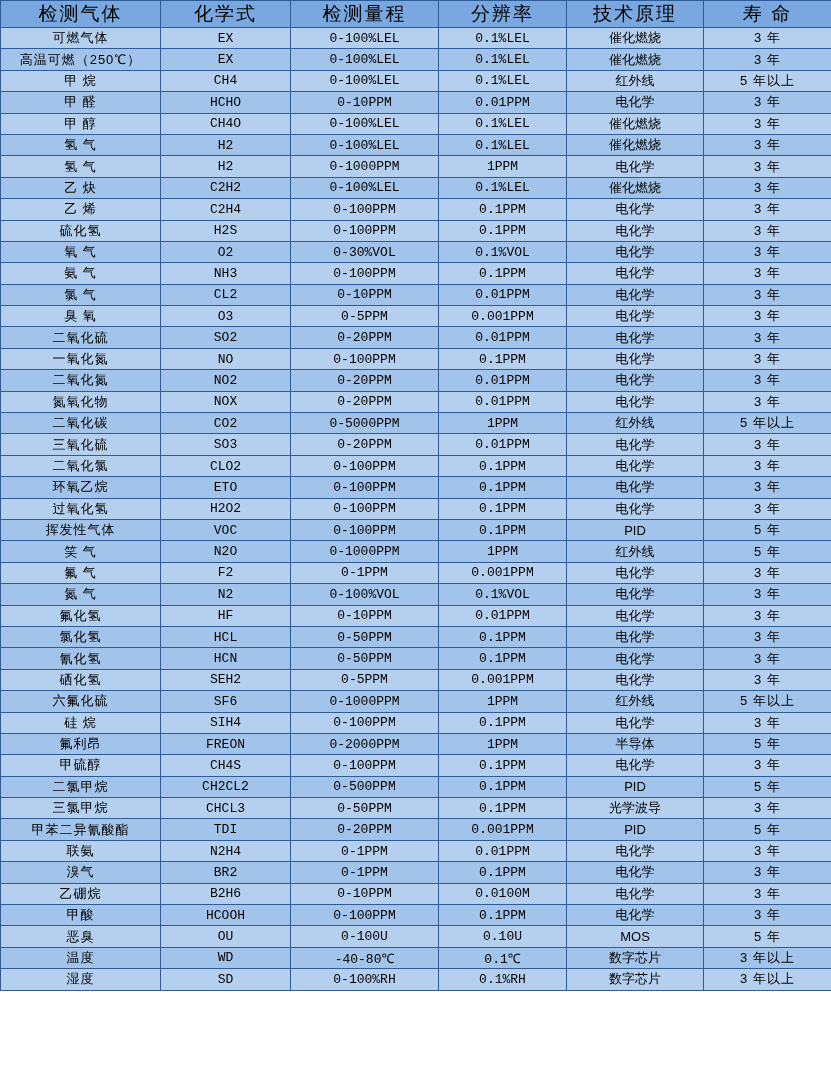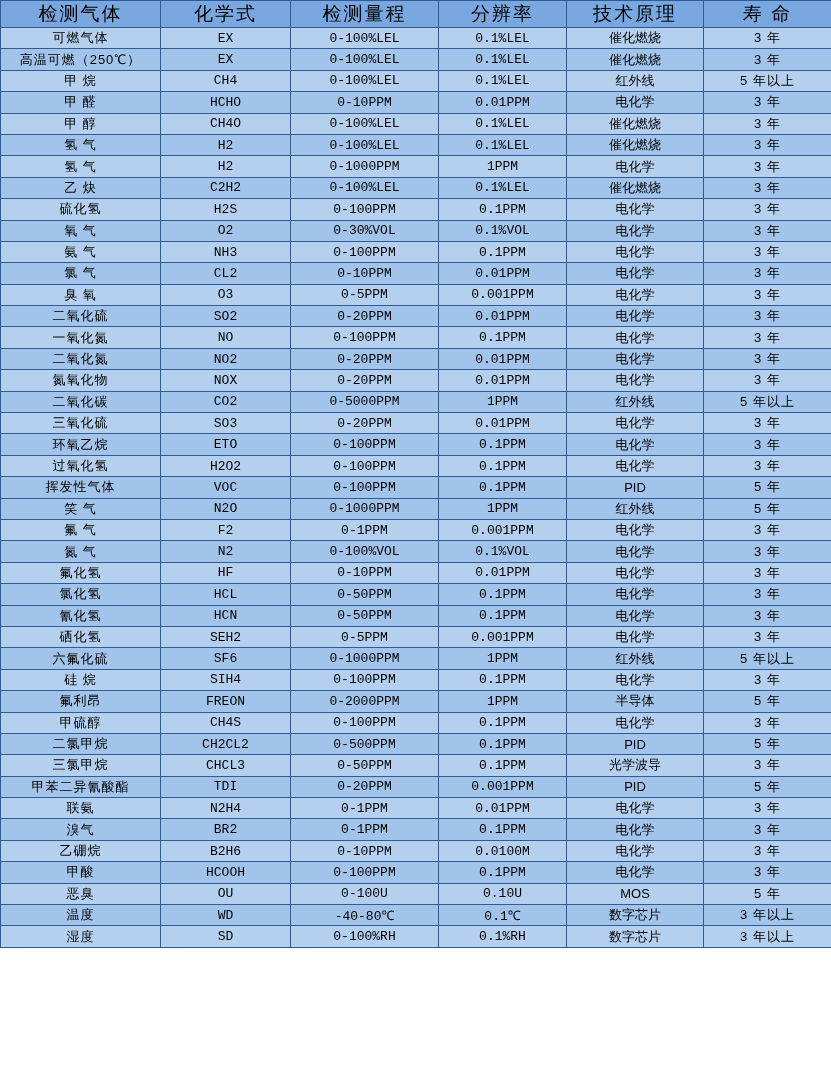--- a/index.html
+++ b/index.html
@@ -151,20 +151,28 @@
         </tr>
         <tr class="even">
           <td class="name-cell">乙 炔</td>
           <td class="mono-cell">C2H2</td>
           <td class="mono-cell">0-100%LEL</td>
           <td class="mono-cell">0.1%LEL</td>
           <td class="principle-cell">催化燃烧</td>
           <td class="life-cell">3 年</td>
         </tr>
         <tr class="odd">
+          <td class="name-cell">乙 烯</td>
+          <td class="mono-cell">C2H4</td>
+          <td class="mono-cell">0-100PPM</td>
+          <td class="mono-cell">0.1PPM</td>
+          <td class="principle-cell">电化学</td>
+          <td class="life-cell">3 年</td>
+        </tr>
+        <tr class="odd">
           <td class="name-cell">硫化氢</td>
           <td class="mono-cell">H2S</td>
           <td class="mono-cell">0-100PPM</td>
           <td class="mono-cell">0.1PPM</td>
           <td class="principle-cell">电化学</td>
           <td class="life-cell">3 年</td>
         </tr>
         <tr class="even">
           <td class="name-cell">氧 气</td>
           <td class="mono-cell">O2</td>
@@ -238,20 +246,28 @@
           <td class="life-cell">5 年以上</td>
         </tr>
         <tr class="odd">
           <td class="name-cell">三氧化硫</td>
           <td class="mono-cell">SO3</td>
           <td class="mono-cell">0-20PPM</td>
           <td class="mono-cell">0.01PPM</td>
           <td class="principle-cell">电化学</td>
           <td class="life-cell">3 年</td>
         </tr>
+        <tr class="odd">
+          <td class="name-cell">二氧化氯</td>
+          <td class="mono-cell">CLO2</td>
+          <td class="mono-cell">0-100PPM</td>
+          <td class="mono-cell">0.1PPM</td>
+          <td class="principle-cell">电化学</td>
+          <td class="life-cell">3 年</td>
+        </tr>
         <tr class="even">
           <td class="name-cell">环氧乙烷</td>
           <td class="mono-cell">ETO</td>
           <td class="mono-cell">0-100PPM</td>
           <td class="mono-cell">0.1PPM</td>
           <td class="principle-cell">电化学</td>
           <td class="life-cell">3 年</td>
         </tr>
         <tr class="odd">
           <td class="name-cell">过氧化氢</td>

